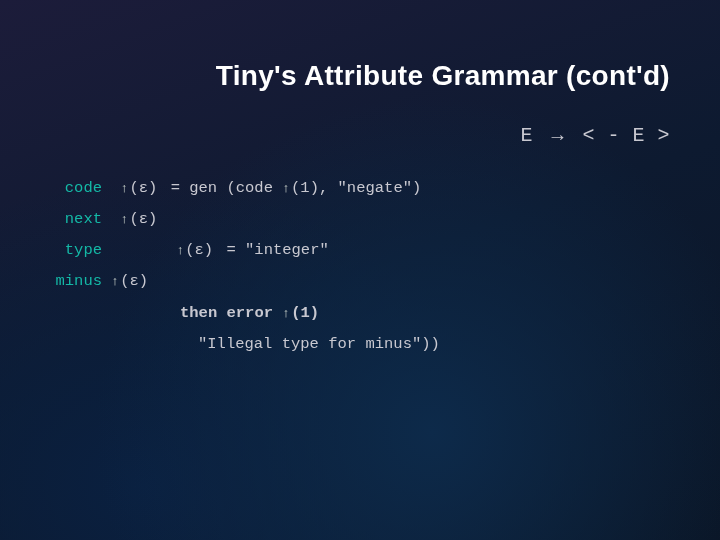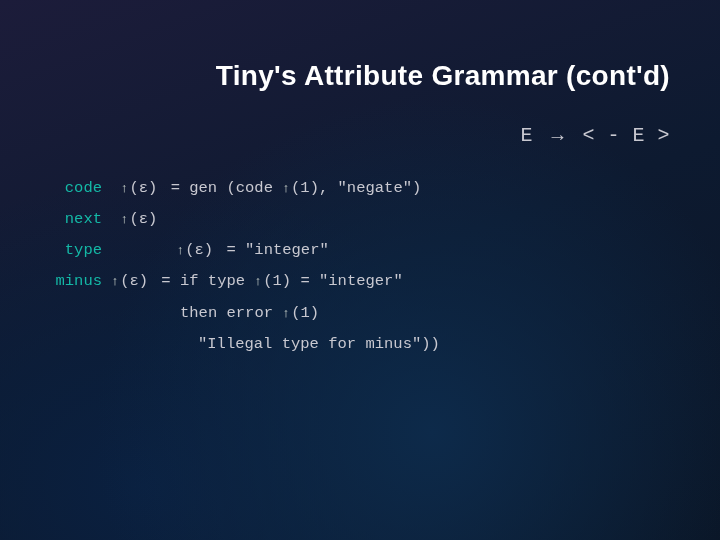--- a/index.html
+++ b/index.html
@@ -77,20 +77,21 @@
       
     }
 
     .rhs {
       margin-left: 4px;
       color: #c8c8d0;
     }
 
     .indent {
       margin-left: 130px;
+      font-weight: bold;
     }
 
     .indent2 {
       margin-left: 148px;
     }
   </style>
 </head>
 <body>
 
 <div class="bg"></div>
@@ -121,21 +122,20 @@
     <div class="rule-row">
       <span class="attr-name">type</span>
       <span>&nbsp;&nbsp;&nbsp;&nbsp;&nbsp;&nbsp;&nbsp;&nbsp;</span>
       <span><span class="uparrow">↑</span>(ε)</span>
       <span class="rhs">&nbsp;= "integer"</span>
     </div>
 
     <div class="rule-row">
       <span class="attr-name">minus</span>
       <span>&nbsp;<span class="uparrow">↑</span>(ε)</span>
-      <span class="rhs">&nbsp;= if type <span class="uparrow">↑</span>(1) = "integer"</span>
     </div>
 
     <div class="rule-row indent">
       <span>then error <span class="uparrow">↑</span>(1)</span>
     </div>
 
 
     <div class="rule-row indent2">
       <span>"Illegal type for minus"))</span>
     </div>

